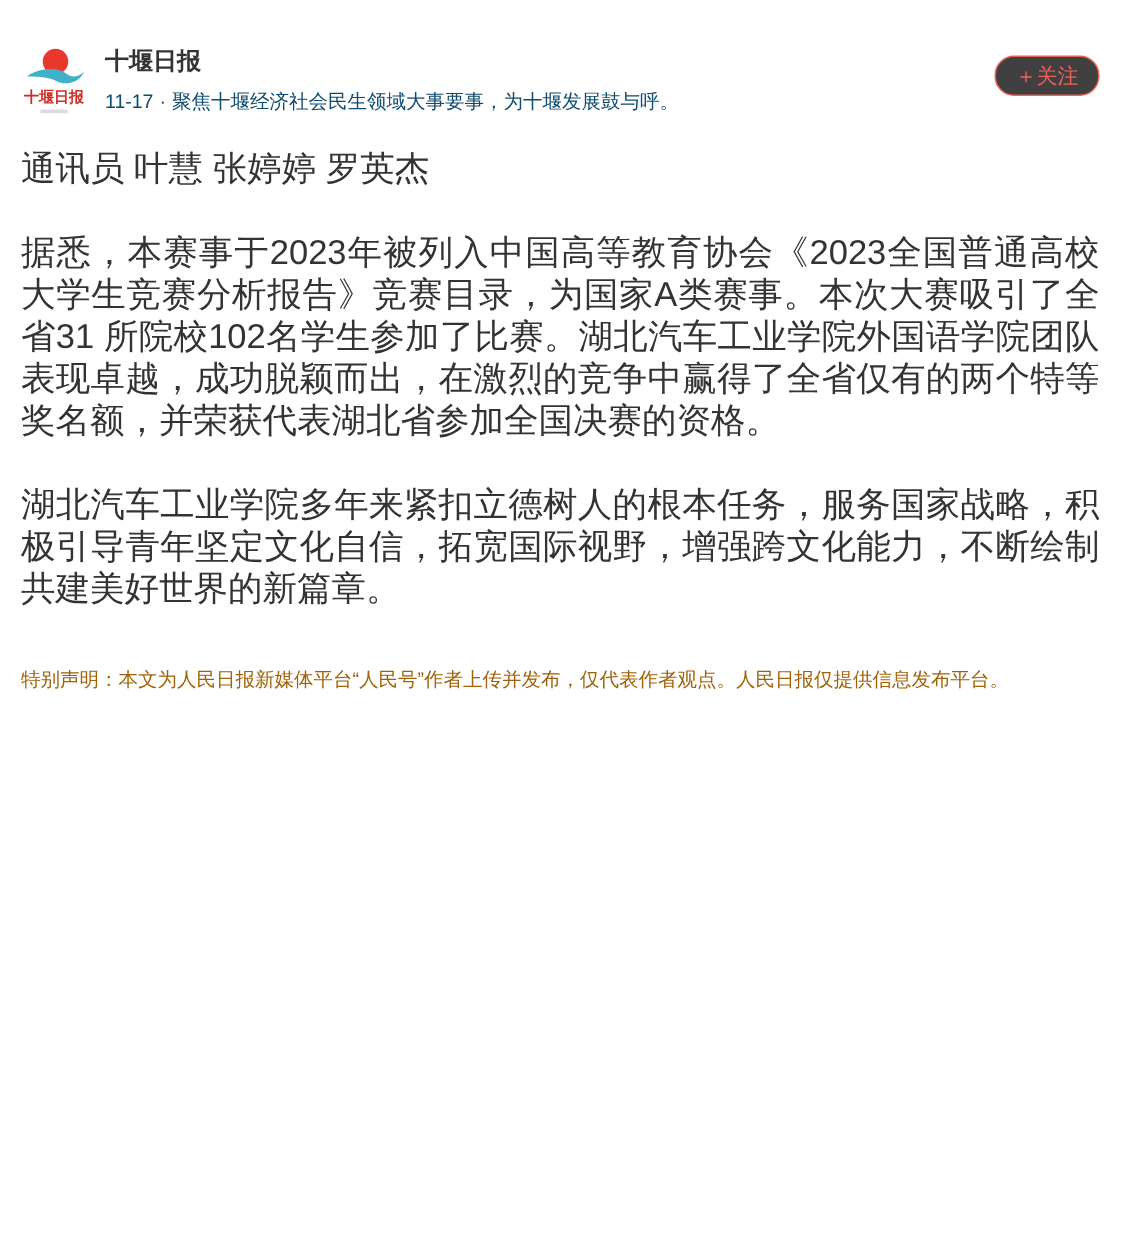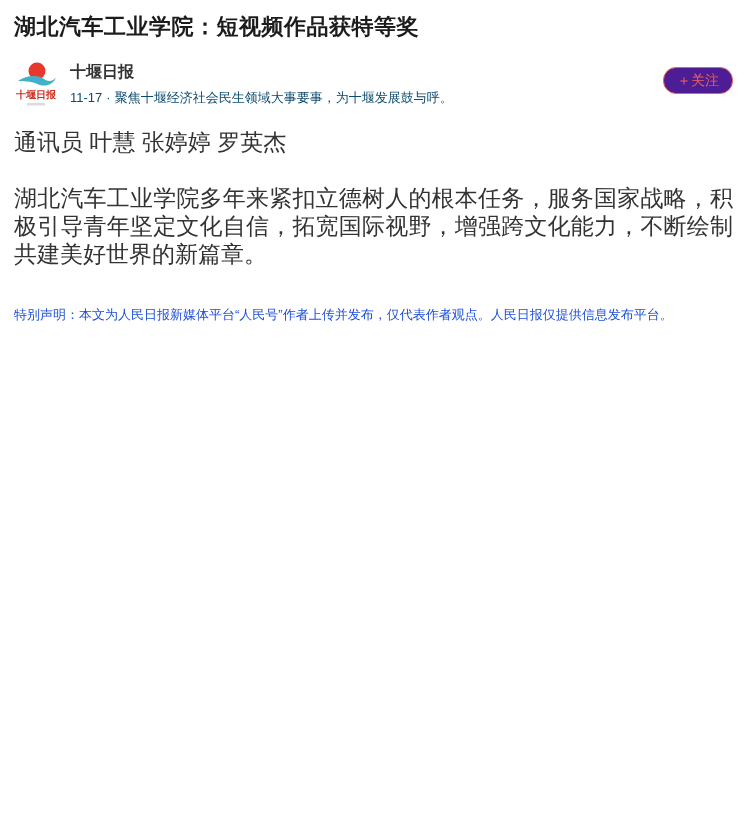--- a/index.html
+++ b/index.html
@@ -56,21 +56,21 @@
     line-height: 17px;
     white-space: nowrap;
     overflow: hidden;
   }
   .publisher-meta .sep {
     margin: 0 4px;
   }
   .follow-button {
     flex: 0 0 auto;
     margin-top: 7px;
-    background: #4c1d95;
+    background: #404040;
     border: 1px solid #f0615a;
     color: #f0615a;
     border-radius: 13px;
     font-size: 14px;
     line-height: 1;
     padding: 5px 13px 6px 13px;
     cursor: pointer;
     font-family: inherit;
   }
   .article-body {
@@ -81,29 +81,28 @@
     font-size: 23px;
     line-height: 28px;
     color: #333333;
     text-align: justify;
     word-break: break-word;
   }
   .disclaimer {
     margin-top: 38px;
     font-size: 13px;
     line-height: 18px;
-    color: #1d4ed8;
+    color: #a16207;
   }
 </style>
 </head>
 <body>
 
 <div class="page">
 
-  <h1 class="article-title">湖北汽车工业学院：短视频作品获特等奖</h1>
 
   <div class="publisher-card">
 
     <svg class="publisher-logo" viewBox="0 0 44 50" xmlns="http://www.w3.org/2000/svg">
       <g>
         <circle cx="23" cy="11" r="8.5" fill="#e8382c"></circle>
         <path d="M4 21 C 13 14.5, 25 15, 30 19 C 34 22, 39 21.5, 42 17.5 C 39.5 25, 30 27.5, 23.5 24 C 16.5 20.5, 9 21.5, 4 21 Z" fill="#41b1c9"></path>
       </g>
       <text x="22" y="38" font-size="10" font-weight="bold" fill="#cf2e24" text-anchor="middle" font-family="Liberation Sans, sans-serif">十堰日报</text>
       <rect x="13" y="43" width="18" height="2.5" fill="#dcdcdc"></rect>
@@ -114,18 +113,19 @@
       <div class="publisher-meta">
         <span>11-17</span><span class="sep">·</span><span>聚焦十堰经济社会民生领域大事要事，为十堰发展鼓与呼。</span>
       </div>
     </div>
 
     <button class="follow-button">＋关注</button>
   </div>
 
   <div class="article-body">
     <p>通讯员 叶慧 张婷婷 罗英杰</p>
+    <p>据悉，本赛事于2023年被列入中国高等教育协会《2023全国普通高校大学生竞赛分析报告》竞赛目录，为国家A类赛事。本次大赛吸引了全省31 所院校102名学生参加了比赛。湖北汽车工业学院外国语学院团队表现卓越，成功脱颖而出，在激烈的竞争中赢得了全省仅有的两个特等奖名额，并荣获代表湖北省参加全国决赛的资格。</p>
     <p>湖北汽车工业学院多年来紧扣立德树人的根本任务，服务国家战略，积极引导青年坚定文化自信，拓宽国际视野，增强跨文化能力，不断绘制共建美好世界的新篇章。</p>
   </div>
 
   <div class="disclaimer">特别声明：本文为人民日报新媒体平台“人民号”作者上传并发布，仅代表作者观点。人民日报仅提供信息发布平台。</div>
 
 </div>
 
 </body></html>

